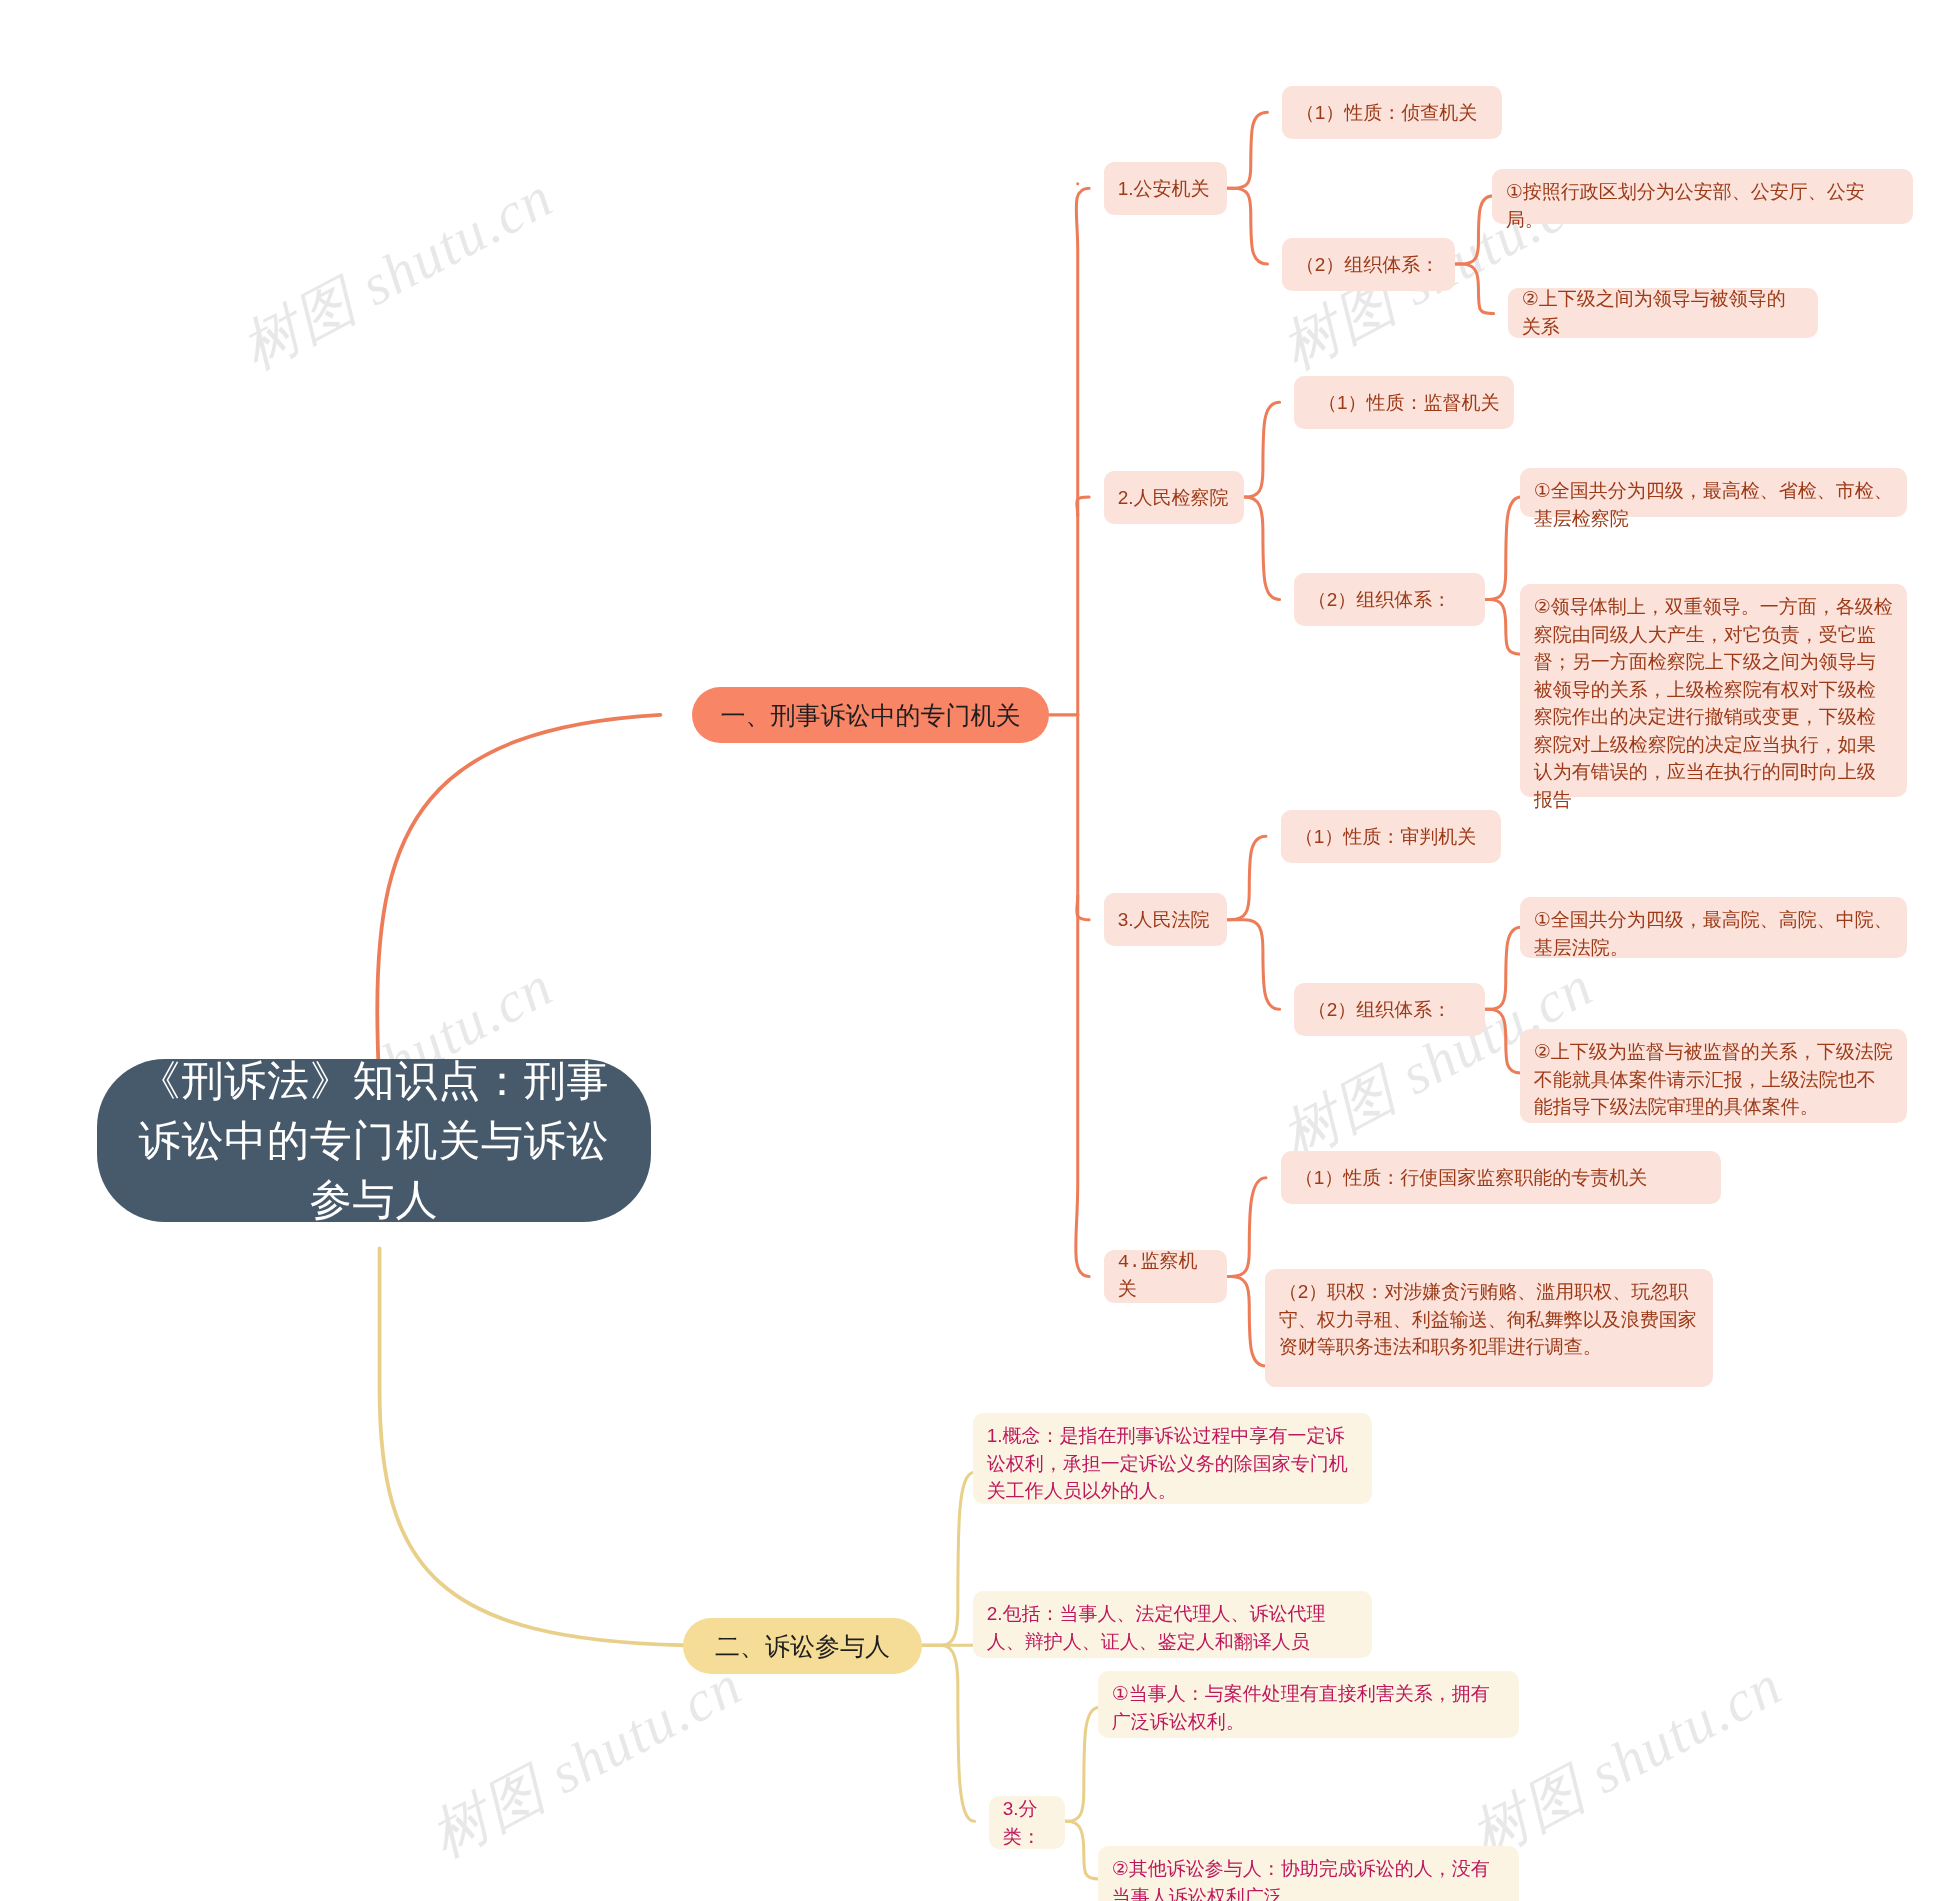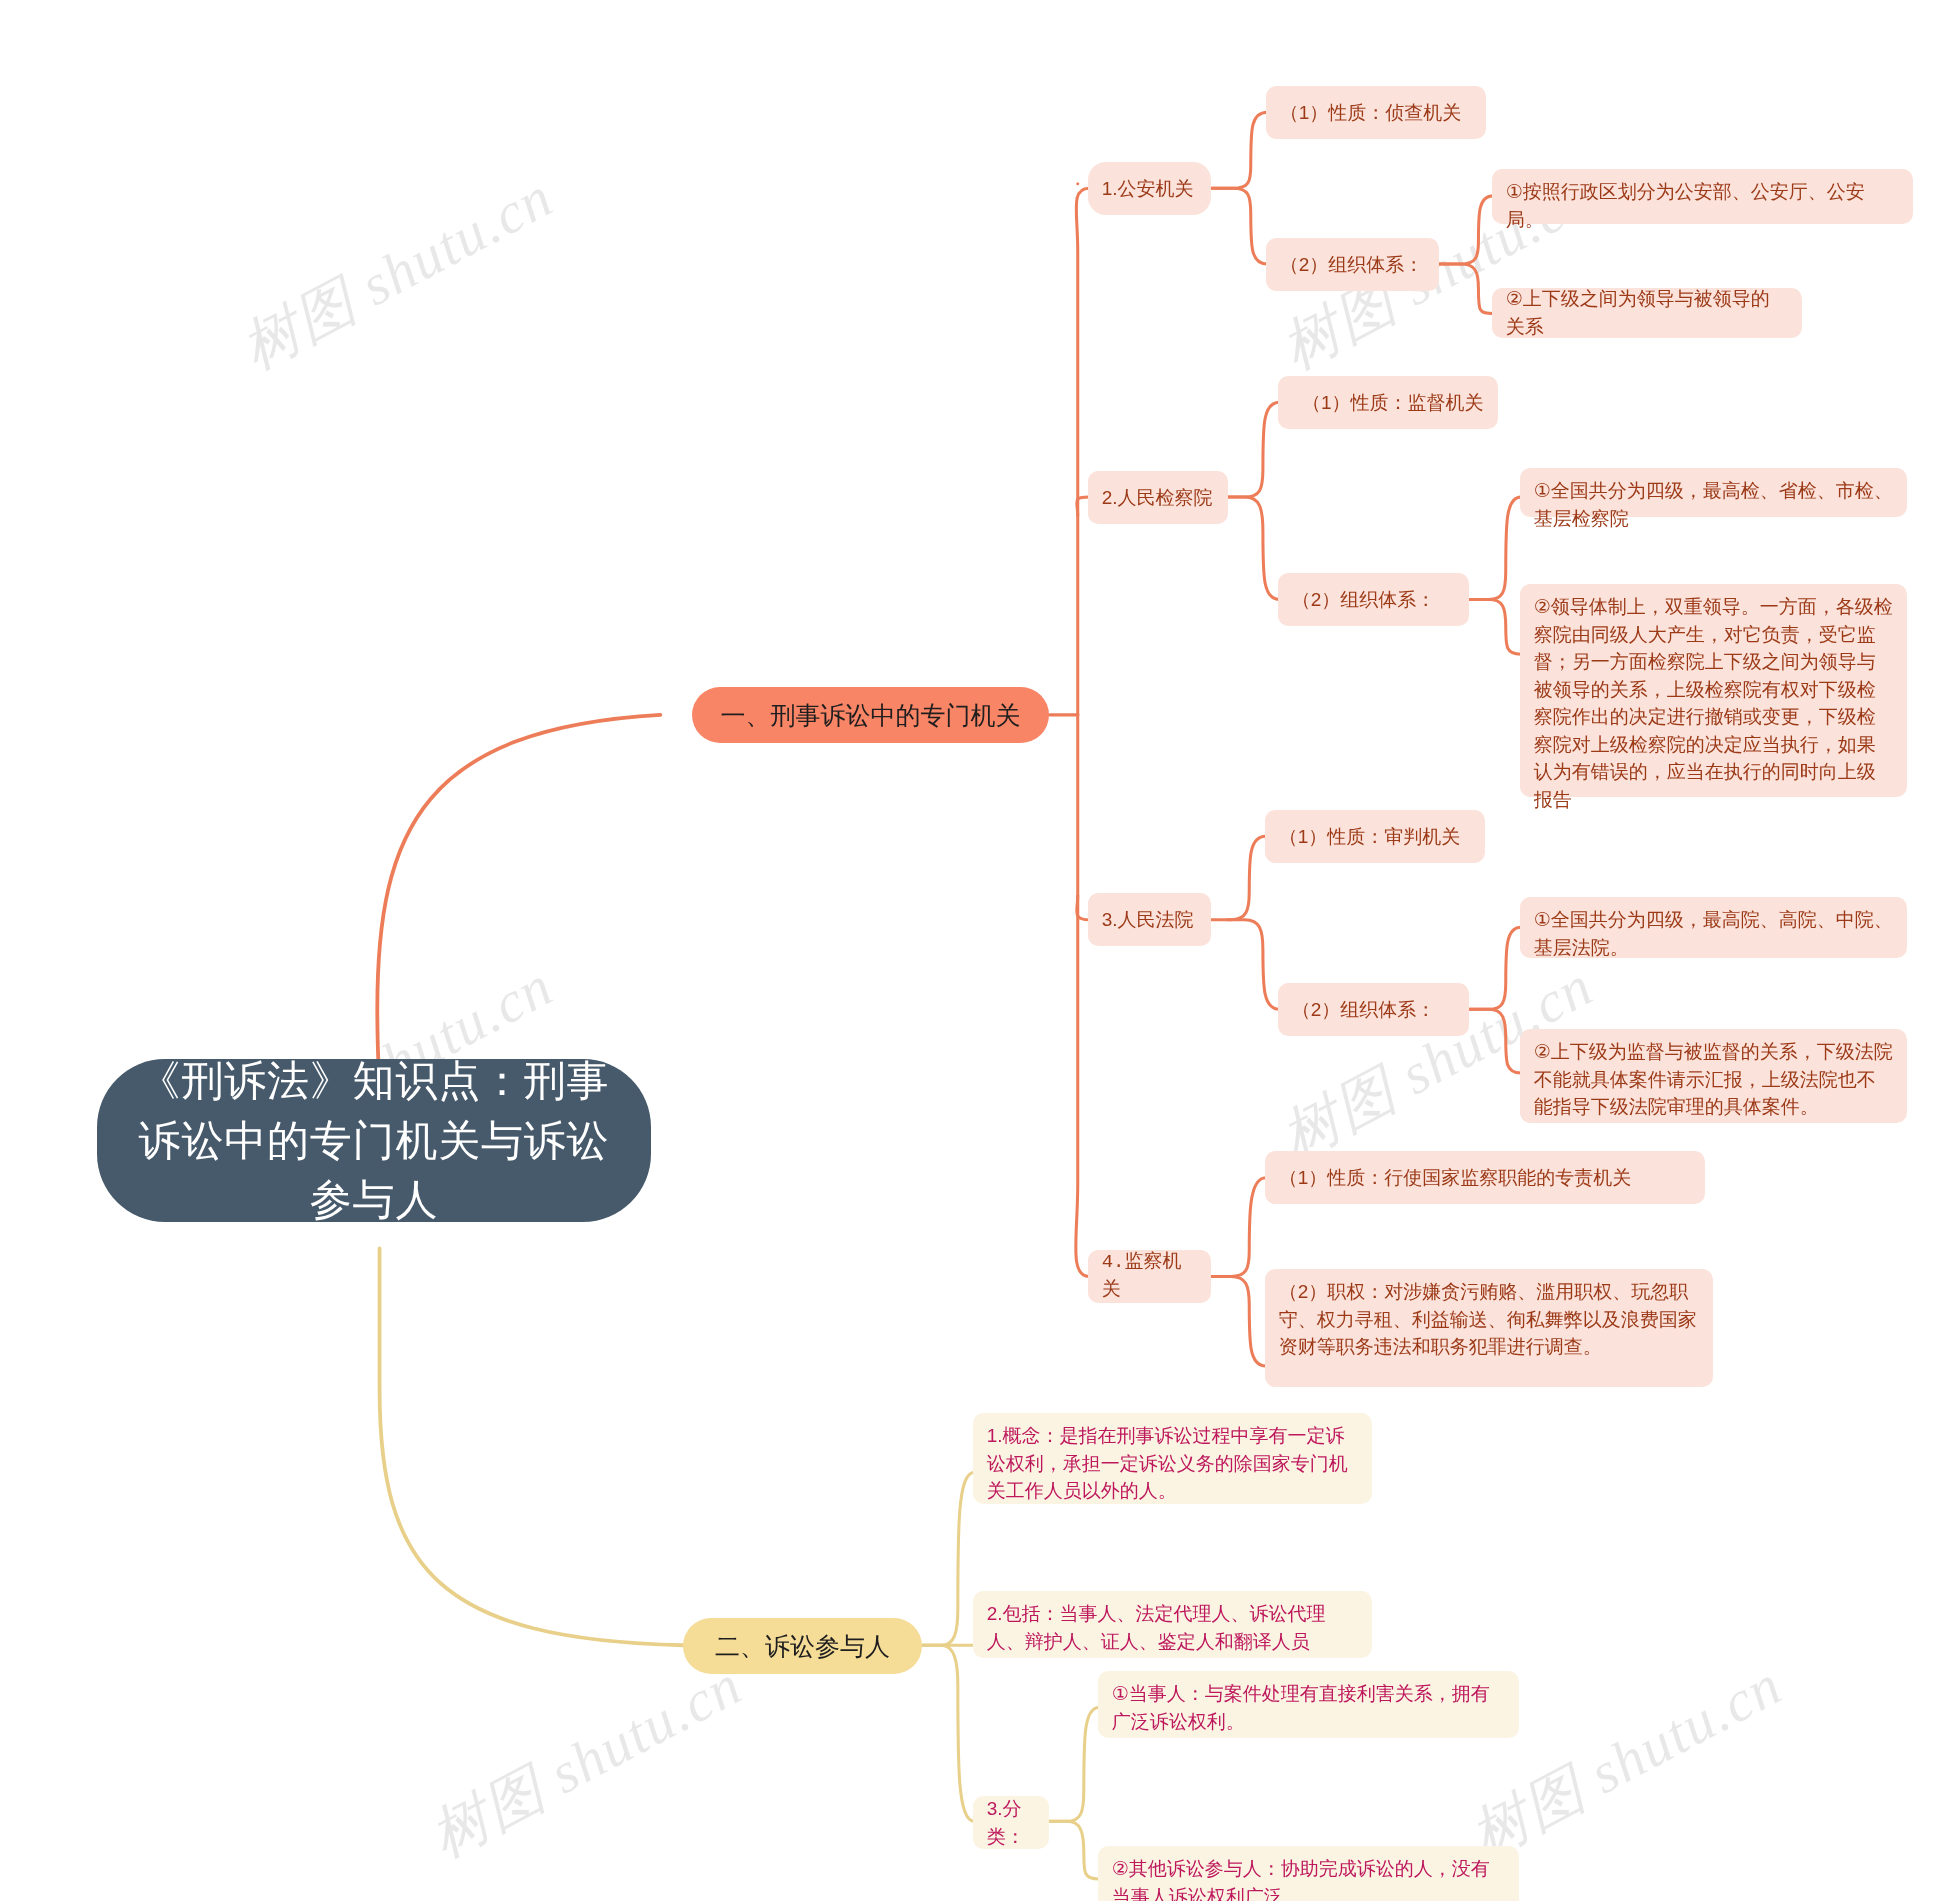--- a/index.html
+++ b/index.html
@@ -77,20 +77,21 @@
     color: #9c3a18;
     font-size: 19px;
   }
   .box.cream {
     background: #fbf4e3;
     color: #be185d;
     font-size: 19px;
   }
   .box.lead {
     align-items: center;
+    margin-left: 16px;
   }
   .box.para {
     align-items: flex-start;
   }
 
   
   .wm {
     position: absolute;
     color: #000;
     opacity: 0.085;
@@ -163,21 +164,21 @@
 
       <path d="M1382 2400 L 1406 2400 C 1424 2400 1428 2388 1428 2360 C 1428 2290 1428 2250 1448 2250"></path>
       <path d="M1382 2400 L 1406 2400 C 1424 2400 1428 2414 1428 2442 C 1428 2468 1428 2476 1448 2476"></path>
     </g>
   </svg>
 
   <div class="node root" style="left:97px; top:1059px; width:554px; height:163px;">《刑诉法》知识点：刑事诉讼中的专门机关与诉讼参与人</div>
 
   <div class="node branch salmon" style="left:692px; top:687px; width:357px; height:56px;">一、刑事诉讼中的专门机关</div>
 
-  <div class="node box pink lead" style="left:1088px; top:162px; width:123px; height:53px;border-radius:18px;">1.公安机关</div>
+  <div class="node box pink lead" style="left:1088px; top:162px; width:123px; height:53px;">1.公安机关</div>
 
   <div class="node box pink lead" style="left:1266px; top:86px; width:220px; height:53px;">（1）性质：侦查机关</div>
 
   <div class="node box pink lead" style="left:1266px; top:238px; width:173px; height:53px;">（2）组织体系：</div>
 
   <div class="node box pink para" style="left:1492px; top:169px; width:421px; height:55px;">①按照行政区划分为公安部、公安厅、公安局。</div>
 
   <div class="node box pink lead" style="left:1492px; top:288px; width:310px; height:50px;">②上下级之间为领导与被领导的关系</div>
 
   <div class="node box pink lead" style="left:1088px; top:471px; width:140px; height:53px;">2.人民检察院</div>

